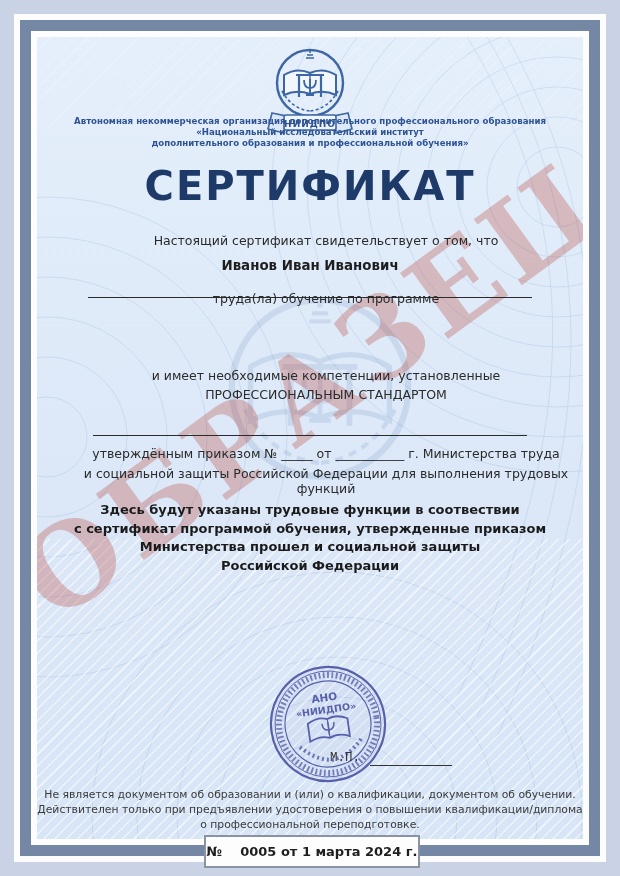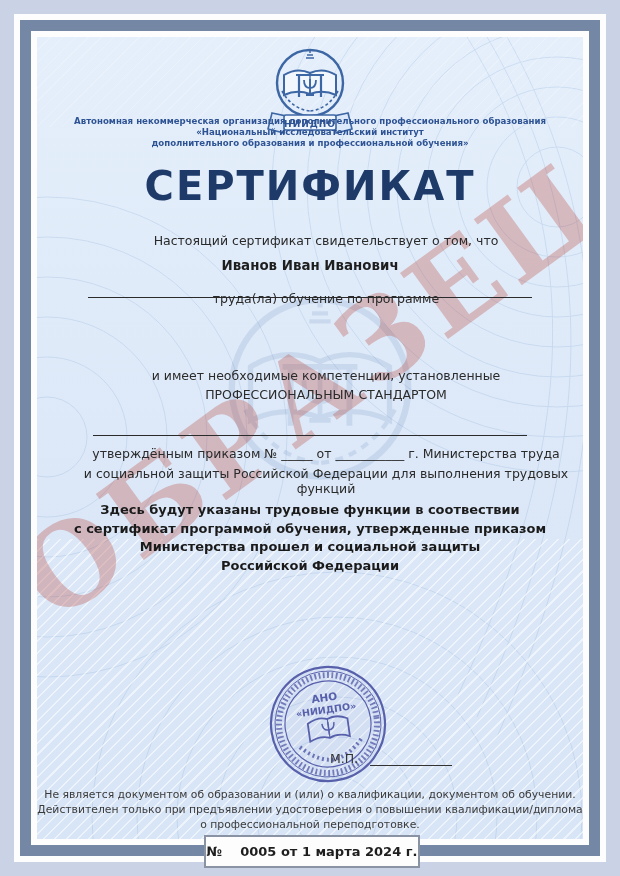--- a/index.html
+++ b/index.html
@@ -24,21 +24,21 @@
   .logo-wrap{top:8px;display:flex;justify-content:center;}
   .org-lines{top:79px;font-size:8.6px;font-weight:bold;color:var(--org-blue,#2e5394);line-height:11.2px;}
   .title{top:126px;font-size:40px;font-weight:800;color:var(--title-navy,#1d3a69);letter-spacing:2px;}
   .body-line{font-size:12.5px;color:#2a2a2a;margin-left:32px;}
   .field{left:51px;width:444px;text-align:center;border-bottom:1.6px solid #2b2b2b;padding-bottom:24px;
          font-size:13.4px;font-weight:bold;color:#1e1e1e;}
   .blank-line{left:56px;width:434px;border-bottom:1.5px solid #2b2b2b;height:0;}
   .func{top:464px;font-size:13px;font-weight:bold;color:#1a1a1a;line-height:18.5px;}
   .director{left:57px;top:699px;font-size:12.5px;color:#2a2a2a;line-height:17.5px;text-align:left;}
   .stamp{left:230px;top:626px;opacity:.92;}
-  .mp{left:293px;top:714px;font-size:12.5px;color:#333;}
+  .mp{left:293px;top:714px;font-size:12.5px;color:#333;font-family:Liberation Mono, monospace;}
   .sigline{left:333px;top:702px;width:82px;height:26px;border-bottom:1.6px solid #333;}
   .disclaimer{top:751px;font-size:10.8px;color:#3a3a3a;line-height:14.8px;}
   .number-box{position:absolute;left:204px;top:835px;width:212px;height:29px;background:#fdfdfd;
               border:2.5px solid #8a93a3;display:flex;align-items:center;justify-content:center;gap:18px;
               font-size:13px;font-weight:bold;color:#1e1e1e;z-index:10;}
   svg text{font-family:"DejaVu Sans","Liberation Sans",sans-serif;}
 </style>
 </head>
 <body>
 

